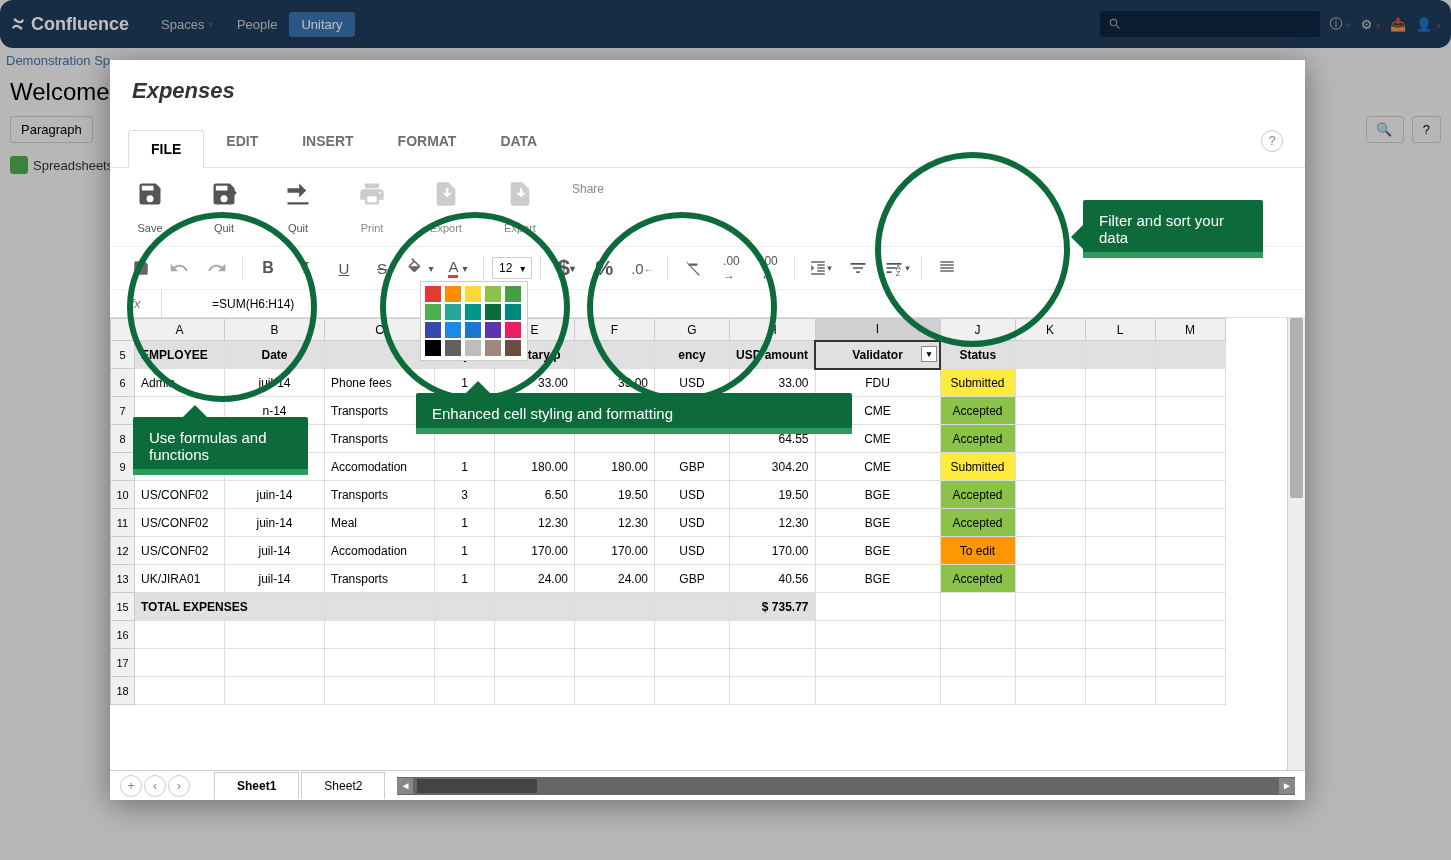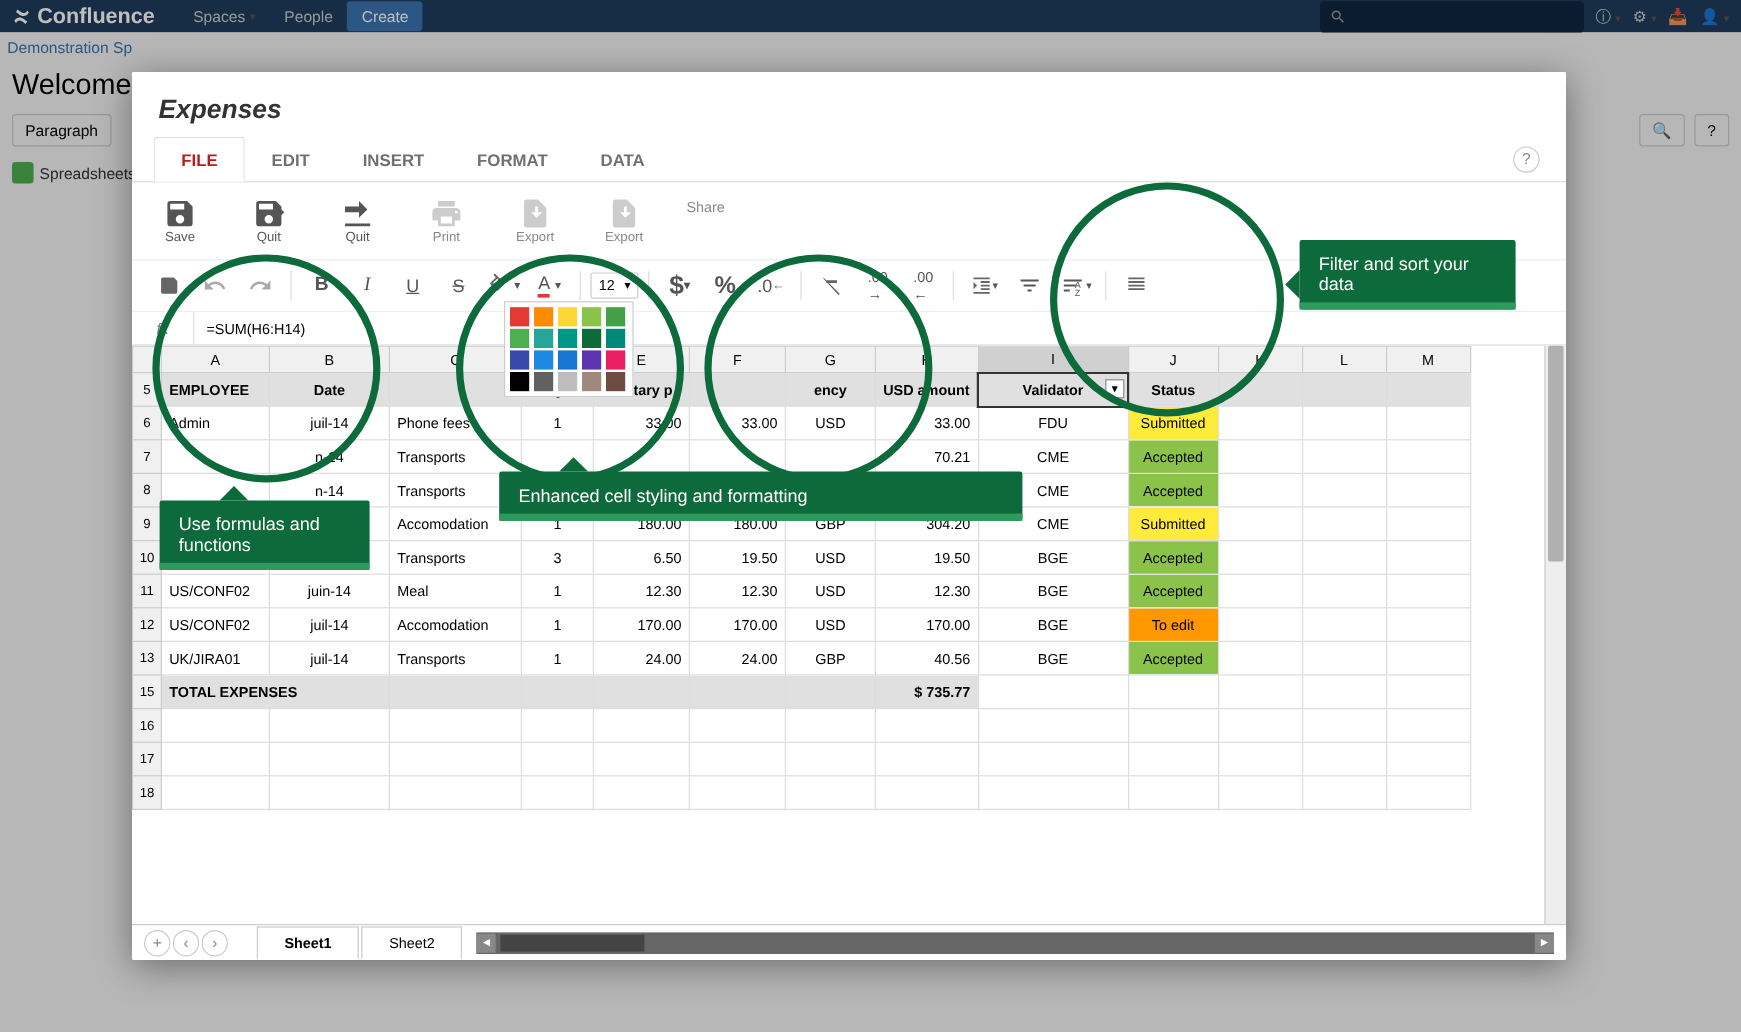--- a/index.html
+++ b/index.html
@@ -1,49 +1,49 @@
 <!DOCTYPE html>
 <html><head>
 <meta charset="utf-8">
 <style>
 * { box-sizing: border-box; margin: 0; padding: 0; }
 body { font-family: Arial, sans-serif; font-size: 13px; background: #f5f5f5; width: 1451px; height: 860px; overflow: hidden; position: relative; }
-.topnav { background: #1f3d5c; height: 27px; display: flex; align-items: center; padding: 0 10px; color: #ccc; }
+.topnav { background: #1f3d5c; height: 48px; display: flex; align-items: center; padding: 0 10px; color: #ccc; border-radius: 13px; }
 .logo { font-weight: bold; color: #fff; font-size: 18px; margin-right: 20px; display: flex; align-items: center; gap: 5px; }
 .logo-icon { width: 16px; height: 16px; }
 .nav-item { padding: 0 12px; color: #ccc; cursor: pointer; display: flex; align-items: center; gap: 4px; }
 .create-btn { background: #3b73af; color: #fff; padding: 5px 12px; border-radius: 3px; cursor: pointer; }
 .nav-right { margin-left: auto; display: flex; align-items: center; gap: 10px; }
 .search-box { background: #0f2640; border-radius: 3px; width: 220px; height: 26px; display: flex; align-items: center; padding: 0 8px; }
 .search-box svg { fill: #888; }
 .icon-btn { color: #ccc; cursor: pointer; }
 .breadcrumb { padding: 5px 6px; color: #3b73af; font-size: 13px; background: #f5f5f5; }
 .page-title-bar { padding: 5px 10px; font-size: 24px; font-weight: normal; }
 .toolbar-bg { padding: 5px 10px; display: flex; gap: 8px; }
 .tb-btn { border: 1px solid #ccc; padding: 5px 10px; background: #f5f5f5; border-radius: 3px; cursor: pointer; }
 .sidebar-item-bg { padding: 8px 10px; display: flex; align-items: center; gap: 5px; color: #333; }
 .overlay { position: absolute; inset: 0; background: rgba(0,0,0,0.25); z-index: 5; }
 .modal { position: absolute; left: 110px; top: 60px; width: 1195px; height: 740px; background: #fff; border-radius: 1px; box-shadow: 0 5px 30px rgba(0,0,0,0.4); z-index: 10; display: flex; flex-direction: column; }
 .modal-title { padding: 18px 22px 10px; font-size: 22px; font-style: italic; font-weight: bold; color: #333; }
 .modal-tabs { display: flex; border-bottom: 1px solid #ddd; padding: 0 18px; align-items: center; }
 .mtab { padding: 10px 22px; font-size: 14px; font-weight: bold; color: #707070; cursor: pointer; }
-.mtab.active { border: 1px solid #ddd; border-bottom: 1px solid #fff; margin-bottom: -1px; border-radius: 3px 3px 0 0; color: #b91c1c; }
+.mtab.active { border: 1px solid #ddd; border-bottom: 1px solid #fff; margin-bottom: -1px; border-radius: 3px 3px 0 0; color: #000000; margin-top: 16px; }
 .help-circle { margin-left: auto; border: 1px solid #ccc; border-radius: 50%; width: 22px; height: 22px; display: flex; align-items: center; justify-content: center; color: #888; margin-right: 4px; }
 .file-toolbar { display: flex; padding: 12px 18px; gap: 30px; border-bottom: 1px solid #eee; }
-.ft-item { display: flex; flex-direction: column; align-items: center; gap: 0; color: #888; font-size: 11px; cursor: pointer; width: 44px; }
+.ft-item { display: flex; flex-direction: column; align-items: center; gap: 14px; color: #888; font-size: 11px; cursor: pointer; width: 44px; }
 .ft-item.enabled { color: #555; }
 .ft-icon { width: 34px; height: 28px; }
 .share-txt { font-size: 12px; color: #888; align-self: flex-start; margin-top: 2px; }
 .format-toolbar { display: flex; align-items: center; padding: 6px 14px; border-bottom: 1px solid #eee; gap: 4px; position: relative; flex-wrap: nowrap; }
 .fbtn { width: 34px; height: 30px; display: flex; align-items: center; justify-content: center; color: #555; cursor: pointer; border-radius: 3px; }
 .sep { width: 1px; height: 24px; background: #ddd; margin: 0 4px; }
 .font-size-box { border: 1px solid #ccc; padding: 3px 6px; display: flex; align-items: center; gap: 8px; border-radius: 2px; font-size: 12px; }
 .color-palette { position: absolute; top: 34px; left: 310px; background: #fff; border: 1px solid #ccc; padding: 4px; display: grid; grid-template-columns: repeat(5, 18px); gap: 2px; z-index: 20; }
 .color-sw { width: 16px; height: 16px; }
-.formula-bar { display: flex; align-items: center; border-bottom: 1px solid #ddd; }
+.formula-bar { display: flex; align-items: center; border-bottom: 1px solid #ddd; gap: 40px; }
 .fx-label { width: 52px; text-align: center; font-style: italic; color: #777; border-right: 1px solid #ddd; padding: 6px 0; }
 .fx-input { flex: 1; padding: 6px 10px; font-size: 12px; }
 .sheet-area { flex: 1; overflow: hidden; position: relative; display: flex; }
 .sheet-table { border-collapse: collapse; table-layout: fixed; }
 .sheet-table th.colhdr { background: #f0f0f0; border: 1px solid #ccc; font-weight: normal; font-size: 12px; height: 22px; }
 .sheet-table th.rowhdr { background: #f0f0f0; border: 1px solid #ccc; font-weight: normal; font-size: 11px; width: 24px; }
 .sheet-table td { border: 1px solid #ddd; padding: 4px 6px; font-size: 12px; height: 28px; background: #fff; white-space: nowrap; overflow: hidden; }
 .hdr-row td { background: #e0e0e0; font-weight: bold; text-align: center; }
 .total-row td { background: #e0e0e0; font-weight: bold; }
 .status-submitted { background: #ffeb3b !important; text-align: center; }
@@ -77,21 +77,21 @@
     <svg class="logo-icon" viewBox="0 0 24 24">
         <path fill="#fff" d="M3 17c3-5 8-5 12-2l4 3-2 3-4-3c-3-2-6-2-8 2zM21 7c-3 5-8 5-12 2L5 6l2-3 4 3c3 2 6 2 8-2z"></path>
       </svg>
     <span>Confluence</span>
   </div>
   <div class="nav-item">
       <span>Spaces</span> 
       <span class="small-dd">▾</span>
     </div>
   <div class="nav-item">People</div>
-  <div class="create-btn">Create</div>
+  <div class="create-btn">Unitary</div>
   <div class="nav-right">
     <div class="search-box">
         <svg width="14" height="14" viewBox="0 0 24 24">
           <path fill="#999" d="M15.5 14h-.79l-.28-.27A6.471 6.471 0 0016 9.5 6.5 6.5 0 109.5 16c1.61 0 3.09-.59 4.23-1.57l.27.28v.79l5 4.99L20.49 19l-4.99-5zm-6 0C7.01 14 5 11.99 5 9.5S7.01 5 9.5 5 14 7.01 14 9.5 11.99 14 9.5 14z"></path>
         </svg>
       </div>
     <div class="icon-btn">ⓘ <span class="small-dd">▾</span></div>
     <div class="icon-btn">⚙ <span class="small-dd">▾</span></div>
     <div class="icon-btn">📥</div>
     <div class="icon-btn">👤 <span class="small-dd">▾</span></div>

